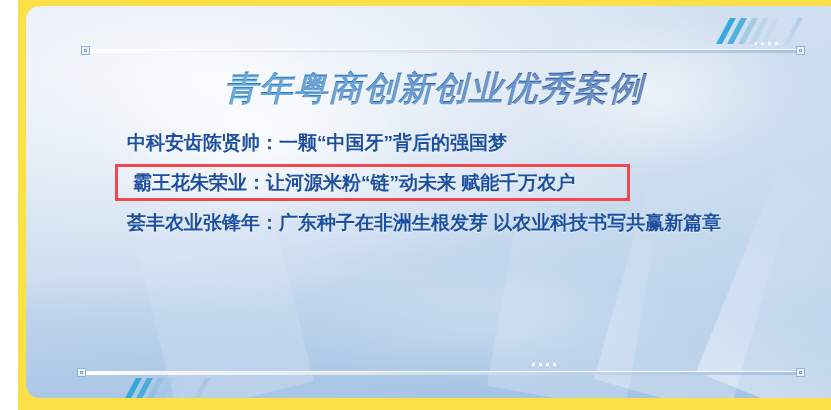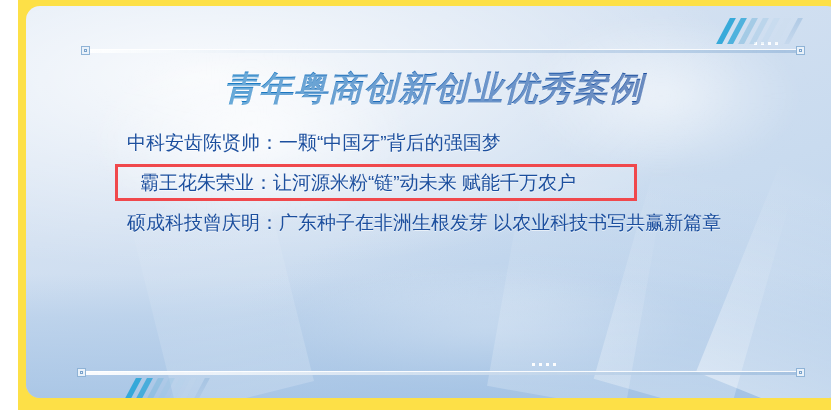--- a/index.html
+++ b/index.html
@@ -188,30 +188,30 @@
     top: 114px;
     width: 640px;
   }
   .item {
     position: relative;
     height: 45px;
     display: flex;
     align-items: center;
     font-size: 19px;
     line-height: 26px;
-    font-weight: normal;
+    font-weight: bold;
     color: #1c4f9e;
     white-space: nowrap;
     text-shadow: 0 1px 0 rgba(255,255,255,0.55);
     text-align: right;
   }
   .item.highlight {
     outline: 3px solid #f0484c;
     outline-offset: 0;
-    padding-left: 22px;
+    padding-left: 15px;
     margin-left: -9px;
     width: 494px;
     height: 31px;
     margin-top: 2px;
     margin-bottom: 2px;
     background: rgba(255,255,255,0.18);
   }
 
   
   .corner-mask {
@@ -282,20 +282,20 @@
     <div class="title">青年粤商创新创业优秀案例</div>
 
     <div class="list">
       <div class="item">
         <span>中科安齿陈贤帅：一颗“中国牙”背后的强国梦</span>
       </div>
       <div class="item highlight">
         <span>霸王花朱荣业：让河源米粉“链”动未来  赋能千万农户</span>
       </div>
       <div class="item">
-        <span>硕成科技曾庆明：广东种子在非洲生根发芽  以农业科技书写共赢新篇章</span>
+        <span>荟丰农业张锋年：广东种子在非洲生根发芽  以农业科技书写共赢新篇章</span>
       </div>
     </div>
 
   </div>
 
   <div class="corner-mask"></div>
 </div>
 
 </body></html>

